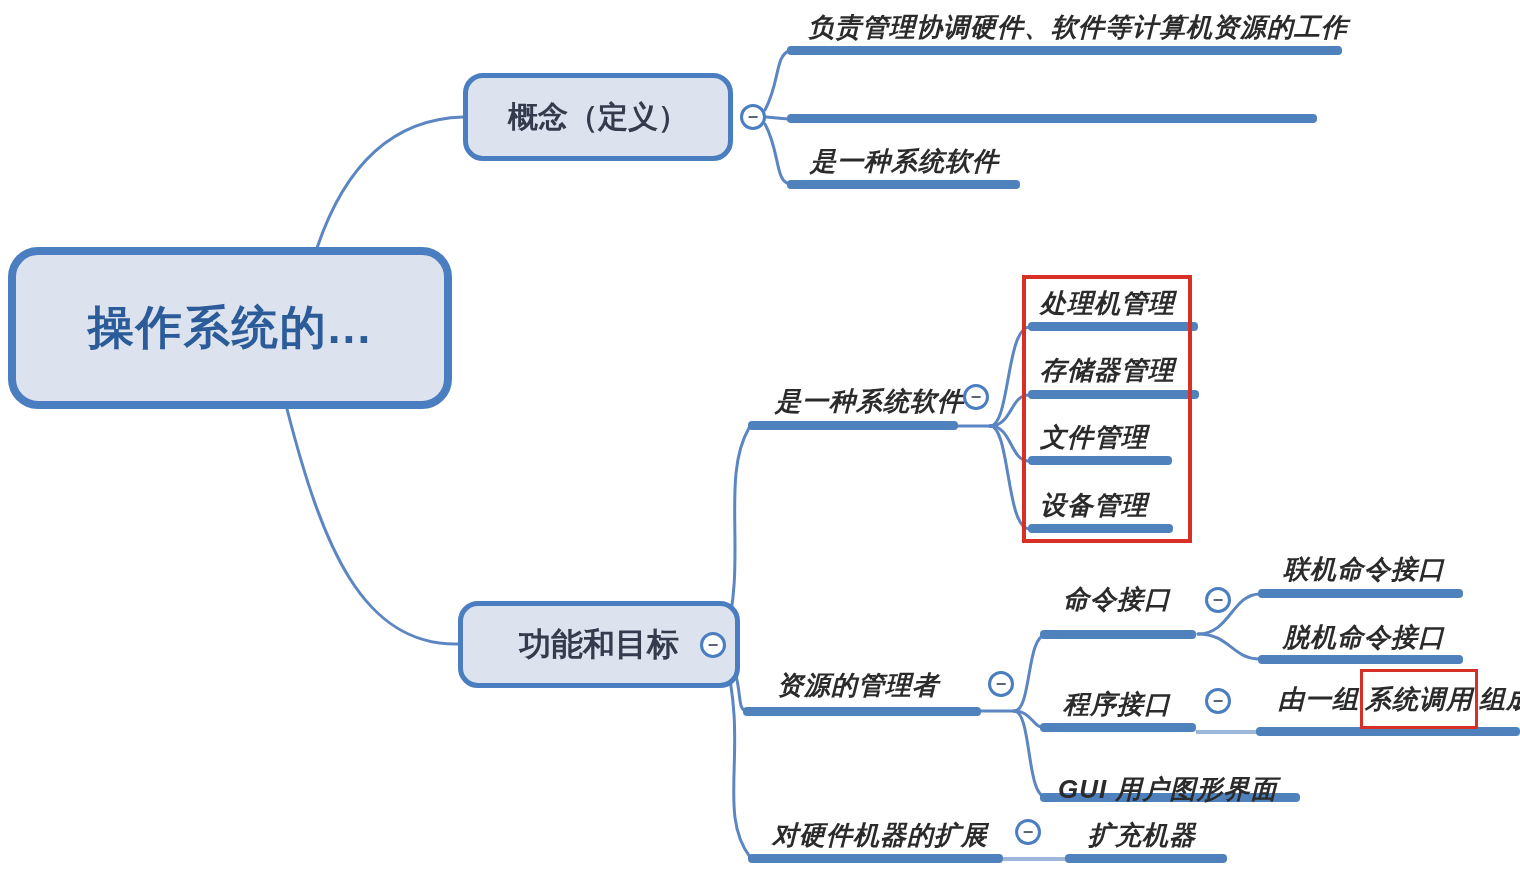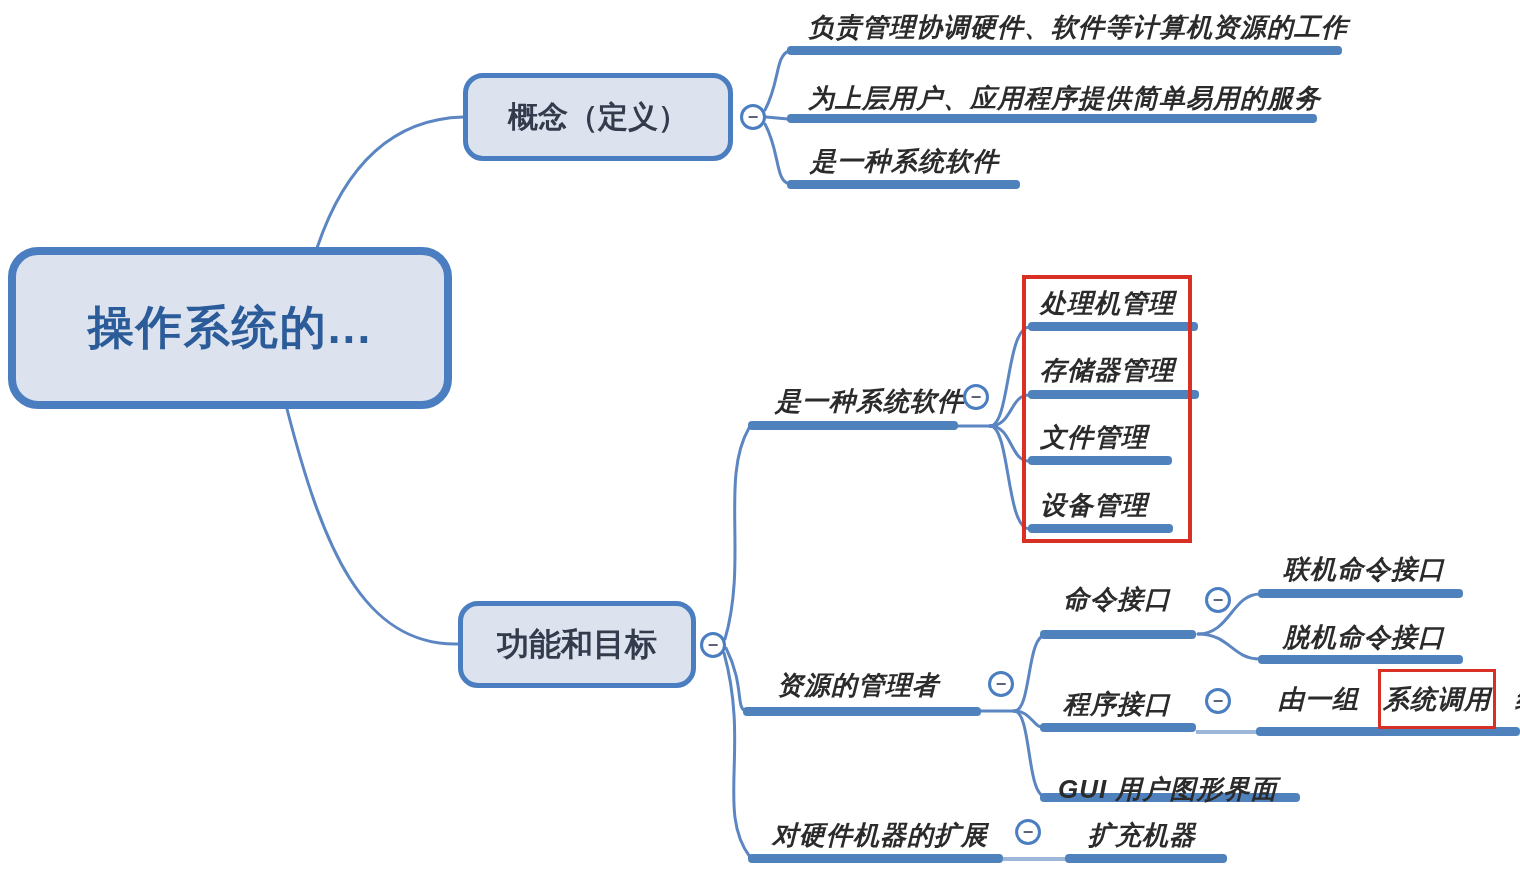--- a/index.html
+++ b/index.html
@@ -79,21 +79,21 @@
   .hlbox {
     position: absolute;
     box-sizing: border-box;
     border: 4px solid #d93025;
     z-index: 5;
     background: transparent;
   }
   .hl-inline {
     border: 3px solid #d93025;
     padding: 12px 2px;
-    margin: 0 19px;
+    margin: 0 1px;
   }
 </style>
 </head>
 <body>
 
 <div id="canvas">
 
   <svg id="links" width="1520" height="869">
     <g stroke="#5b86c2" stroke-width="3" fill="none" stroke-linecap="round">
 
@@ -125,36 +125,35 @@
   </svg>
 
   <div id="concept-node" class="nodebox" style="left:463px; top:73px; width:270px; height:88px;">
     <span>概念（定义）</span>
   </div>
 
   <div id="root-node" class="nodebox" style="left:8px; top:247px; width:444px; height:162px;">
     <span>操作系统的...</span>
   </div>
 
-  <div id="functions-node" class="nodebox" style="left:458px; top:601px; width:238px; height:87px;">
+  <div id="functions-node" class="nodebox" style="left:458px; top:601px; width:282px; height:87px;">
     <span>功能和目标</span>
   </div>
 
   <div class="collapse" style="left:740px; top:104px;">−</div>
   <div class="collapse" style="left:700px; top:632px;">−</div>
   <div class="collapse" style="left:963px; top:384px;">−</div>
   <div class="collapse" style="left:988px; top:671px;">−</div>
   <div class="collapse" style="left:1205px; top:587px;">−</div>
   <div class="collapse" style="left:1205px; top:688px;">−</div>
   <div class="collapse" style="left:1015px; top:819px;">−</div>
 
   <div class="topic" style="left:808px; top:12px;">负责管理协调硬件、软件等计算机资源的工作</div>
   <div class="bar" style="left:787px; top:46px; width:555px;"></div>
 
-  <div class="topic" style="left:808px; top:83px;">为上层用户、应用程序提供简单易用的服务</div>
   <div class="bar" style="left:787px; top:114px; width:530px;"></div>
 
   <div class="topic" style="left:810px; top:146px;">是一种系统软件</div>
   <div class="bar" style="left:787px; top:180px; width:233px;"></div>
 
   <div class="topic" style="left:775px; top:386px;">是一种系统软件</div>
   <div class="bar" style="left:748px; top:421px; width:210px;"></div>
 
   <div class="hlbox" style="left:1022px; top:275px; width:170px; height:268px;"></div>
 

